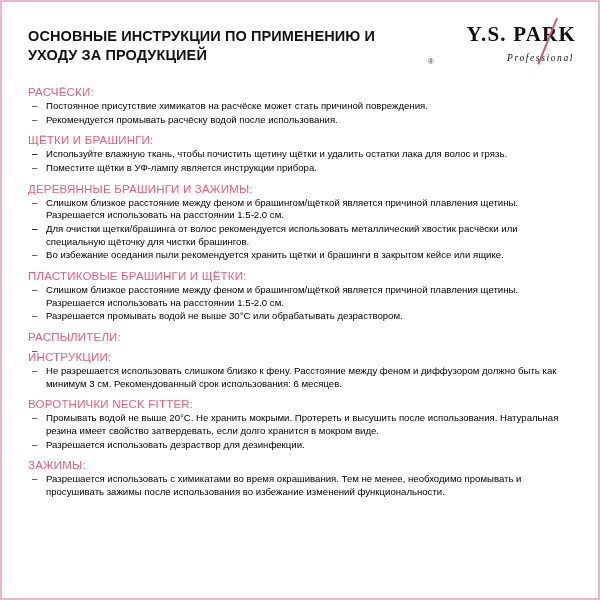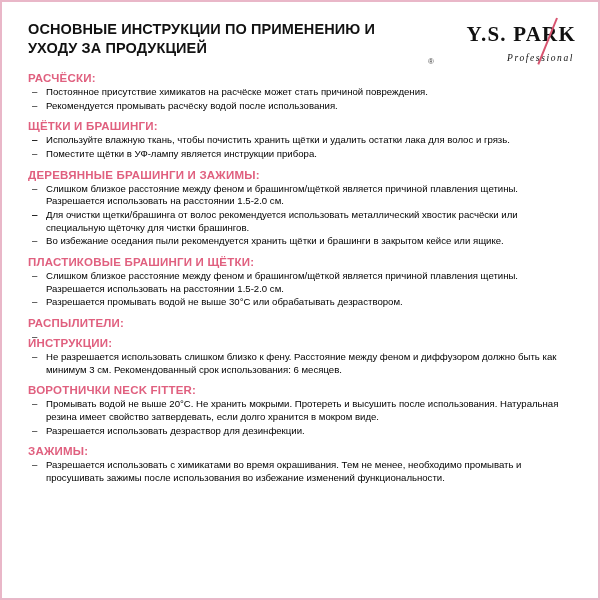--- a/index.html
+++ b/index.html
@@ -23,23 +23,23 @@
     background: #ffffff;
   }
   .inner {
     position: absolute;
     left: 0; top: 0; right: 0; bottom: 0;
     padding: 18px 22px 10px 26px;
     box-sizing: border-box;
   }
   .header {
     display: flex;
-    align-items: flex-start;
+    align-items: center;
     justify-content: space-between;
-    margin-bottom: 0;
+    margin-bottom: 14px;
   }
   .title {
     font-size: 14.5px;
     font-weight: bold;
     line-height: 1.28;
     letter-spacing: 0.1px;
     max-width: 410px;
     color: #111;
   }
   .logo {
@@ -83,21 +83,21 @@
     bottom: 6px;
     font-size: 8px;
     color: #444;
   }
   .section {
     margin-bottom: 8px;
   }
   .section-title {
     color: #e0607f;
     font-size: 11.5px;
-    font-weight: bold;
+    font-weight: normal;
     letter-spacing: 0.2px;
     margin-bottom: 2px;
   }
   ul.items {
     list-style: none;
     margin: 0;
     padding: 0;
   }
   ul.items li {
     position: relative;
@@ -134,21 +134,21 @@
           <div class="section-title">РАСЧЁСКИ:</div>
           <ul class="items">
             <li><span class="dash">–</span><span>Постоянное присутствие химикатов на расчёске может стать причиной повреждения.</span></li>
             <li><span class="dash">–</span><span>Рекомендуется промывать расчёску водой после использования.</span></li>
           </ul>
         </div>
         <div class="section">
           <div class="section-title">ЩЁТКИ И БРАШИНГИ:</div>
           <ul class="items">
             <li><span class="dash">–</span></li>
-            <li><span class="dash">–</span><span>Используйте влажную ткань, чтобы почистить хранить щётки и удалить остатки лака для волос и грязь.</span></li>
+            <li><span class="dash">–</span><span>Используйте влажную ткань, чтобы почистить щетину щётки и удалить остатки лака для волос и грязь.</span></li>
             <li><span class="dash">–</span><span>Поместите щётки в УФ-лампу является инструкции прибора.</span></li>
           </ul>
         </div>
         <div class="section">
           <div class="section-title">ДЕРЕВЯННЫЕ БРАШИНГИ И ЗАЖИМЫ:</div>
           <ul class="items">
             <li><span class="dash">–</span><span>Слишком близкое расстояние между феном и брашингом/щёткой является причиной плавления щетины. Разрешается использовать на расстоянии 1.5-2.0 см.</span></li>
             <li><span class="dash">–</span></li>
             <li><span class="dash">–</span><span>Для очистки щетки/брашинга от волос рекомендуется использовать металлический хвостик расчёски или специальную щёточку для чистки брашингов.</span></li>
             <li><span class="dash">–</span><span>Во избежание оседания пыли рекомендуется хранить щётки и брашинги в закрытом кейсе или ящике.</span></li>

